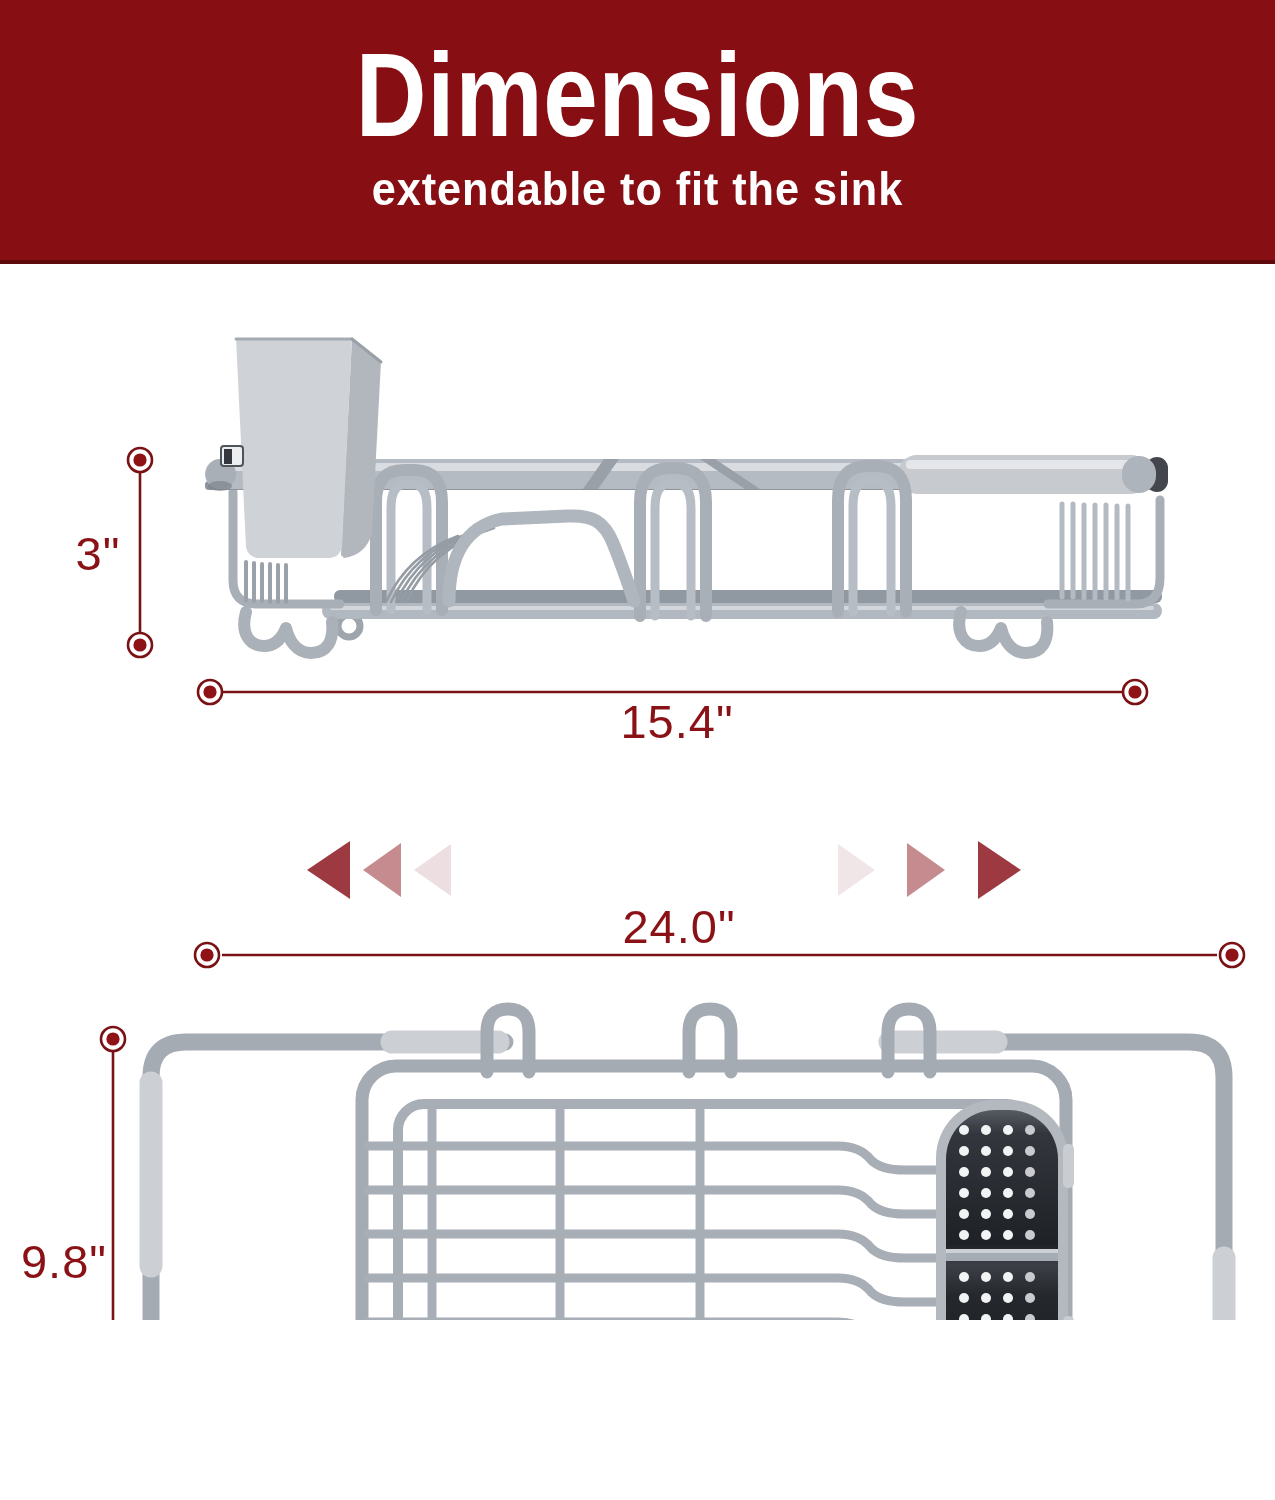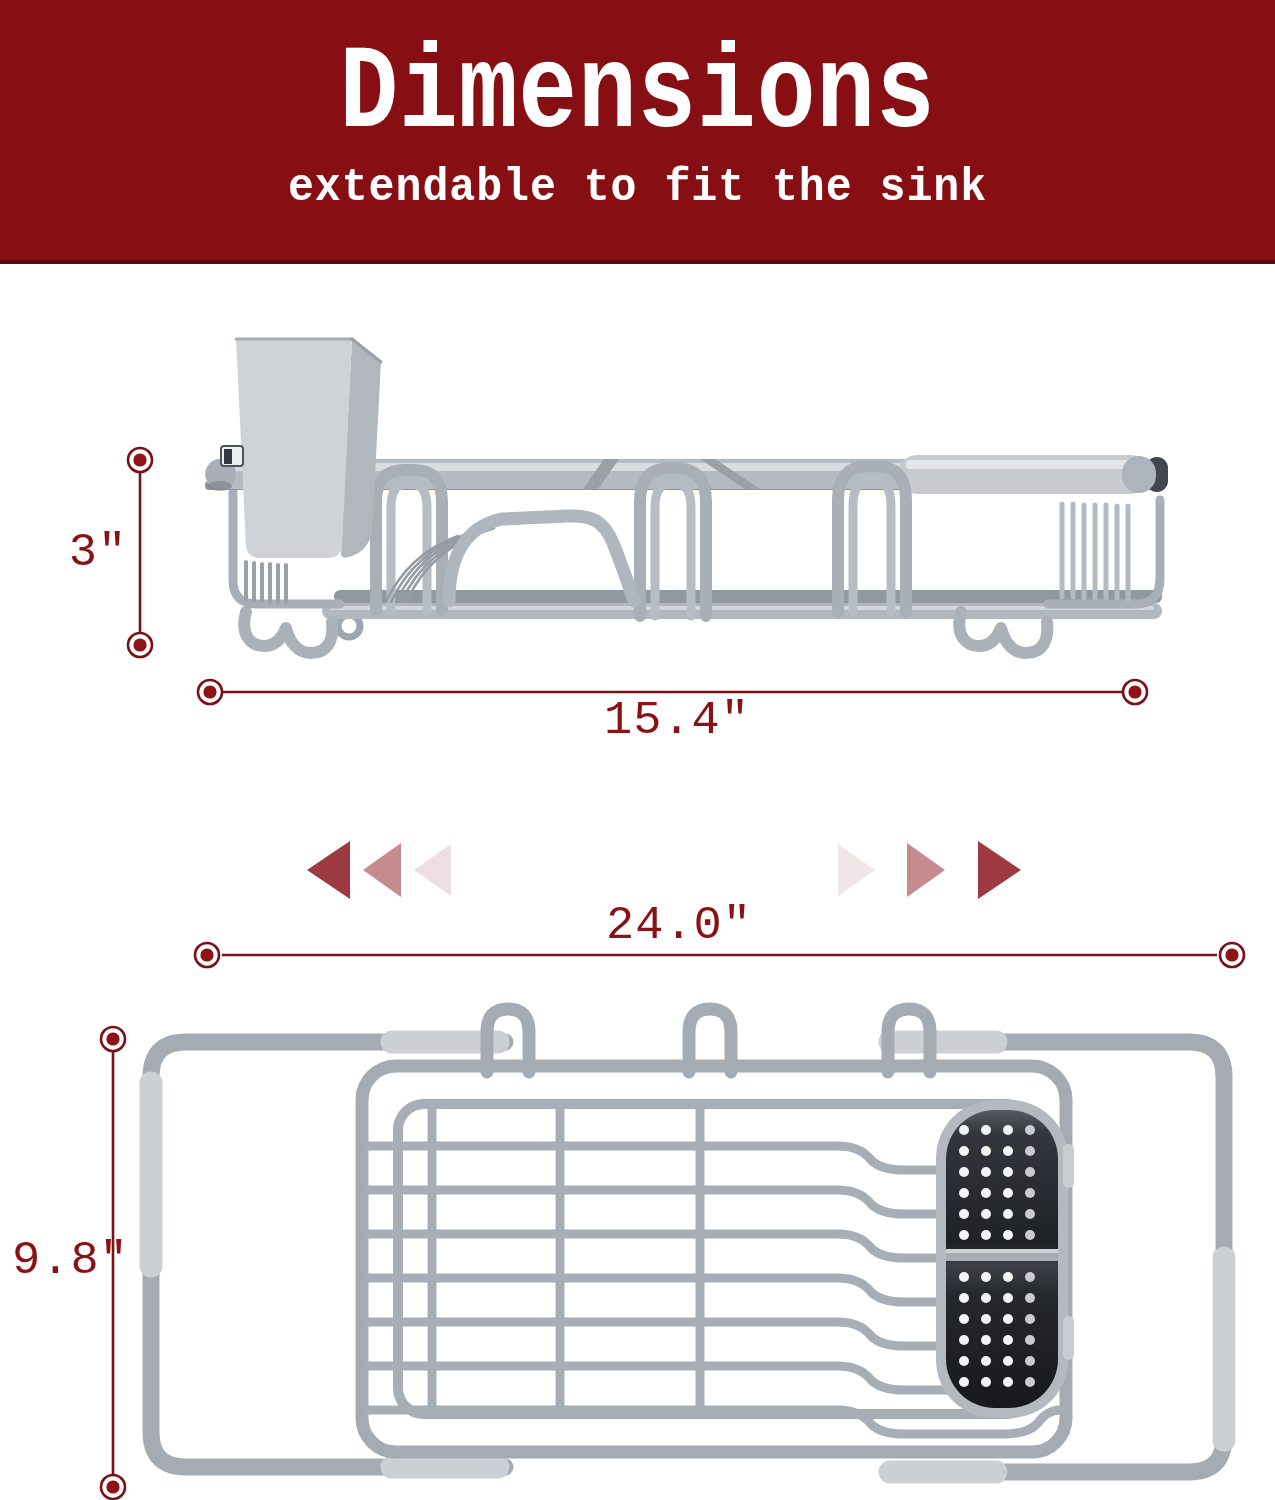--- a/index.html
+++ b/index.html
@@ -1,17 +1,17 @@
 <!DOCTYPE html>
 <html><head>
 <meta charset="utf-8">
 <style>
   html,body{margin:0;padding:0;background:#ffffff;}
-  .canvas{position:relative;width:1275px;height:1500px;background:#ffffff;overflow:hidden;
-          font-family:Liberation Mono, monospace;}
+  .canvas{position:relative;width:1275px;height:1320px;background:#ffffff;overflow:hidden;
+          font-family:Liberation Sans, sans-serif;}
   .banner{position:absolute;left:0;top:0;width:1275px;height:260px;background:#870E12;
           border-bottom:4px solid #5E090C;}
   .banner .title{position:absolute;left:0;top:36px;width:100%;text-align:center;color:#ffffff;
           font-size:118px;font-weight:bold;line-height:1.0;transform:scaleX(.83);letter-spacing:1px;}
   .banner .subtitle{position:absolute;left:0;top:162px;width:100%;text-align:center;color:#ffffff;
           font-size:46px;font-weight:bold;transform:scaleX(.94);letter-spacing:1px;}
   svg.art{position:absolute;left:0;top:0;}
   .dim{position:absolute;color:#8A1216;font-size:47px;font-weight:400;text-align:center;
        letter-spacing:1px;white-space:nowrap;}
   .dim.h3{left:58px;top:526px;width:80px;}

